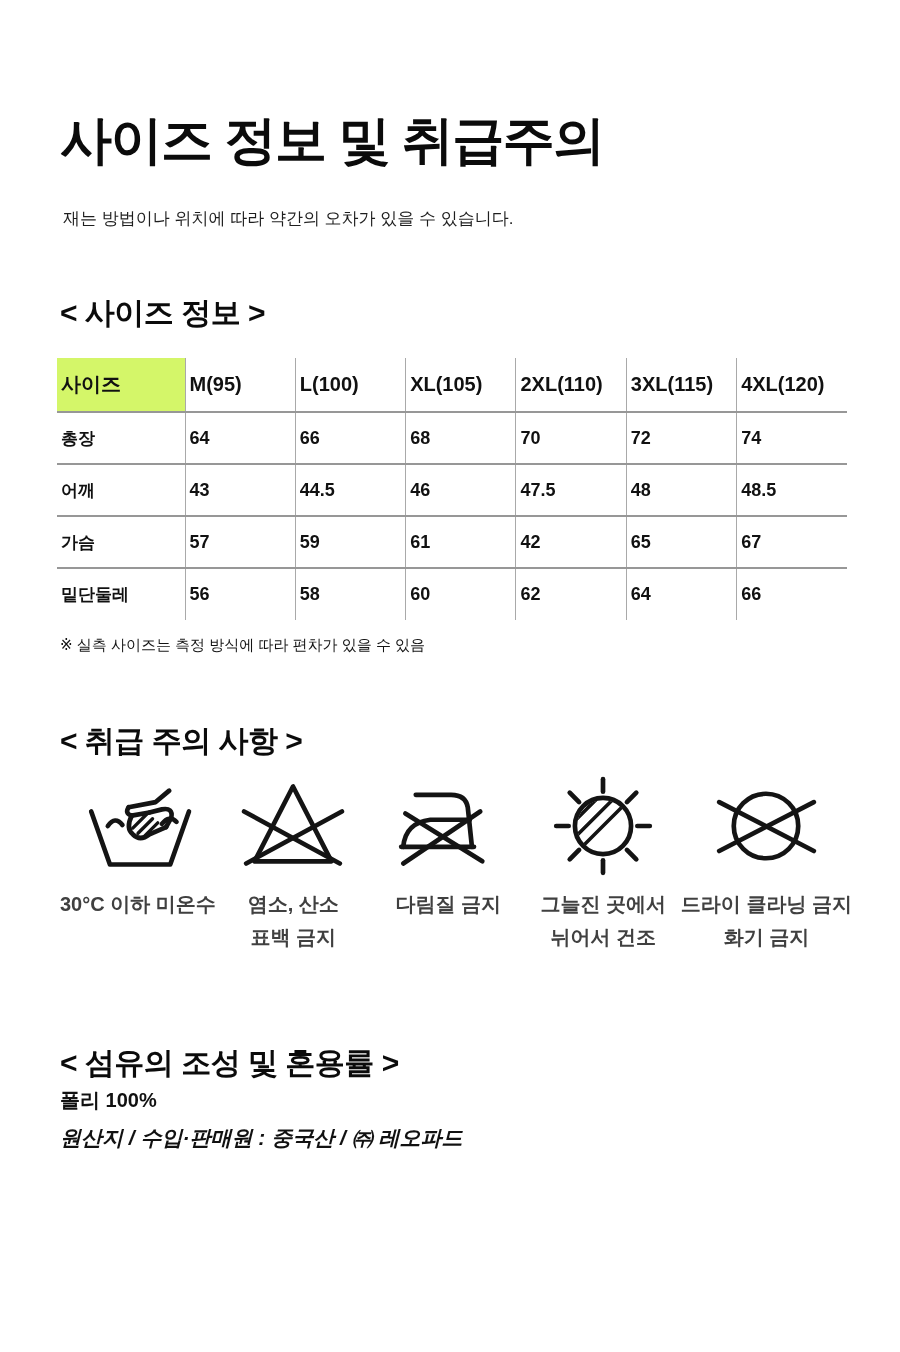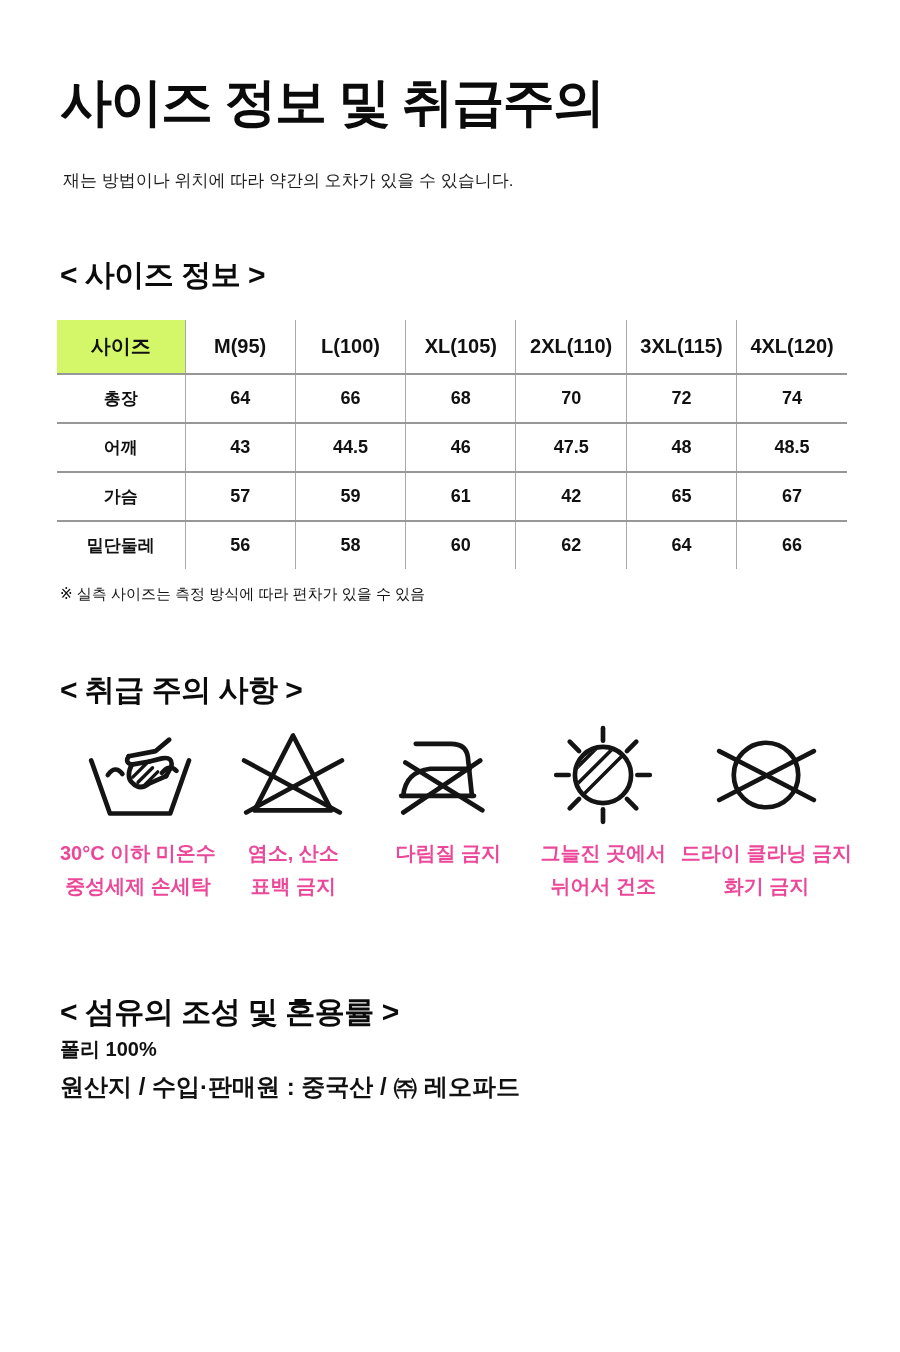--- a/index.html
+++ b/index.html
@@ -7,21 +7,21 @@
   body {
     width: 900px; height: 1352px;
     background: #ffffff;
     color: #111;
     font-family: "Liberation Sans", "DejaVu Sans", sans-serif;
     overflow: hidden;
   }
   .content { padding: 0 50px 0 60px; }
 
   .page-title {
-    margin: 0; padding-top: 72px;
+    margin: 0; padding-top: 110px;
     font-size: 52px; line-height: 60px;
     font-weight: 800; letter-spacing: -1.5px;
     color: #0b0b0b;
   }
   .page-subtitle {
     margin: 34px 0 0 3px;
     font-size: 17px; line-height: 30px;
     font-weight: 400; color: #1e1e1e;
   }
 
@@ -34,54 +34,54 @@
   #care-heading   { margin-top: 68px; }
   #fabric-heading { margin-top: 92px; }
 
   
   .size-table {
     border-collapse: collapse; table-layout: fixed;
     width: 790px; margin-top: 28px; margin-left: -3px;
   }
   .size-table col.c0 { width: 128px; }
   .size-table td {
-    text-align: center; vertical-align: middle;
+    vertical-align: middle;
     border-bottom: 2px solid #979797;
     border-right: 1.5px solid #a9a9a9;
-    padding: 12px;
+    padding: 4px;
   }
   .size-table td:last-child { border-right: none; }
   .size-table tr:last-child td { border-bottom: none; }
   .size-table tr.head-row td { height: 54px; font-size: 20px; font-weight: 600; }
   .size-table td.corner { font-size: 20px; font-weight: 700; }
-  .size-table tr.data-row td { height: 40px; }
+  .size-table tr.data-row td { height: 52px; }
   .size-table td.rowlabel { font-size: 17px; font-weight: 700; }
   .size-table td.val { font-size: 18px; font-weight: 600; }
 
   .footnote {
     margin: 14px 0 0 0;
     font-size: 15px; line-height: 22px; font-weight: 500; color: #141414;
   }
 
   
   .care-row {
     display: flex; justify-content: space-between;
     width: 792px; margin-top: 16px;
   }
   .care-item { flex: 1; display: flex; flex-direction: column; align-items: center; }
   .care-svg { width: 116px; height: 104px; display: block; }
   .care-label {
     margin-top: 10px; text-align: center;
     font-size: 20px; line-height: 33px; font-weight: 600;
-    white-space: nowrap; color: #ec4899;
+    white-space: nowrap; color: #404040;
   }
 
   
   .fabric-line1 { margin: 6px 0 0 0; font-size: 20px; line-height: 28px; font-weight: 700; }
-  .fabric-line2 { margin: 10px 0 0 0; font-size: 24px; line-height: 28px; font-weight: 600; }
+  .fabric-line2 { margin: 10px 0 0 0; font-size: 21px; line-height: 28px; font-weight: 600; font-style: italic; }
 </style>
 </head>
 <body>
 
 <div class="content">
 
   <h1 class="page-title">사이즈 정보 및 취급주의</h1>
   <p class="page-subtitle">재는 방법이나 위치에 따라 약간의 오차가 있을 수 있습니다.</p>
 
   <div class="section-heading" id="size-heading">&lt; 사이즈 정보 &gt;</div>
@@ -159,21 +159,20 @@
         <path d="M 46 32 L 72 27 L 85 16"></path>
         <path d="M 46 32 Q 42 38 49 40 L 66 37"></path>
         <path d="M 66 37 L 78 34 Q 89 32 87 42 L 82 51"></path>
         <path d="M 49 40 Q 43 52 50 58 Q 57 65 66 58 L 82 51"></path>
         <line x1="50" y1="52" x2="64" y2="38" stroke-width="3.2"></line>
         <line x1="55" y1="57" x2="69" y2="43" stroke-width="3.2"></line>
         <line x1="61" y1="60" x2="74" y2="47" stroke-width="3.2"></line>
       </svg>
       <div class="care-label">
         <div>30°C 이하 미온수</div>
-        <div>중성세제 손세탁</div>
       </div>
     </div>
 
     <div class="care-item">
       <svg class="care-svg" viewBox="0 0 110 100" fill="none" stroke="#141414" stroke-width="4.5" stroke-linecap="round" stroke-linejoin="round">
         <path d="M 55 12 L 18 84 L 92 84 Z"></path>
         <line x1="8" y1="36" x2="100" y2="86"></line>
         <line x1="102" y1="36" x2="10" y2="86"></line>
       </svg>
       <div class="care-label">

